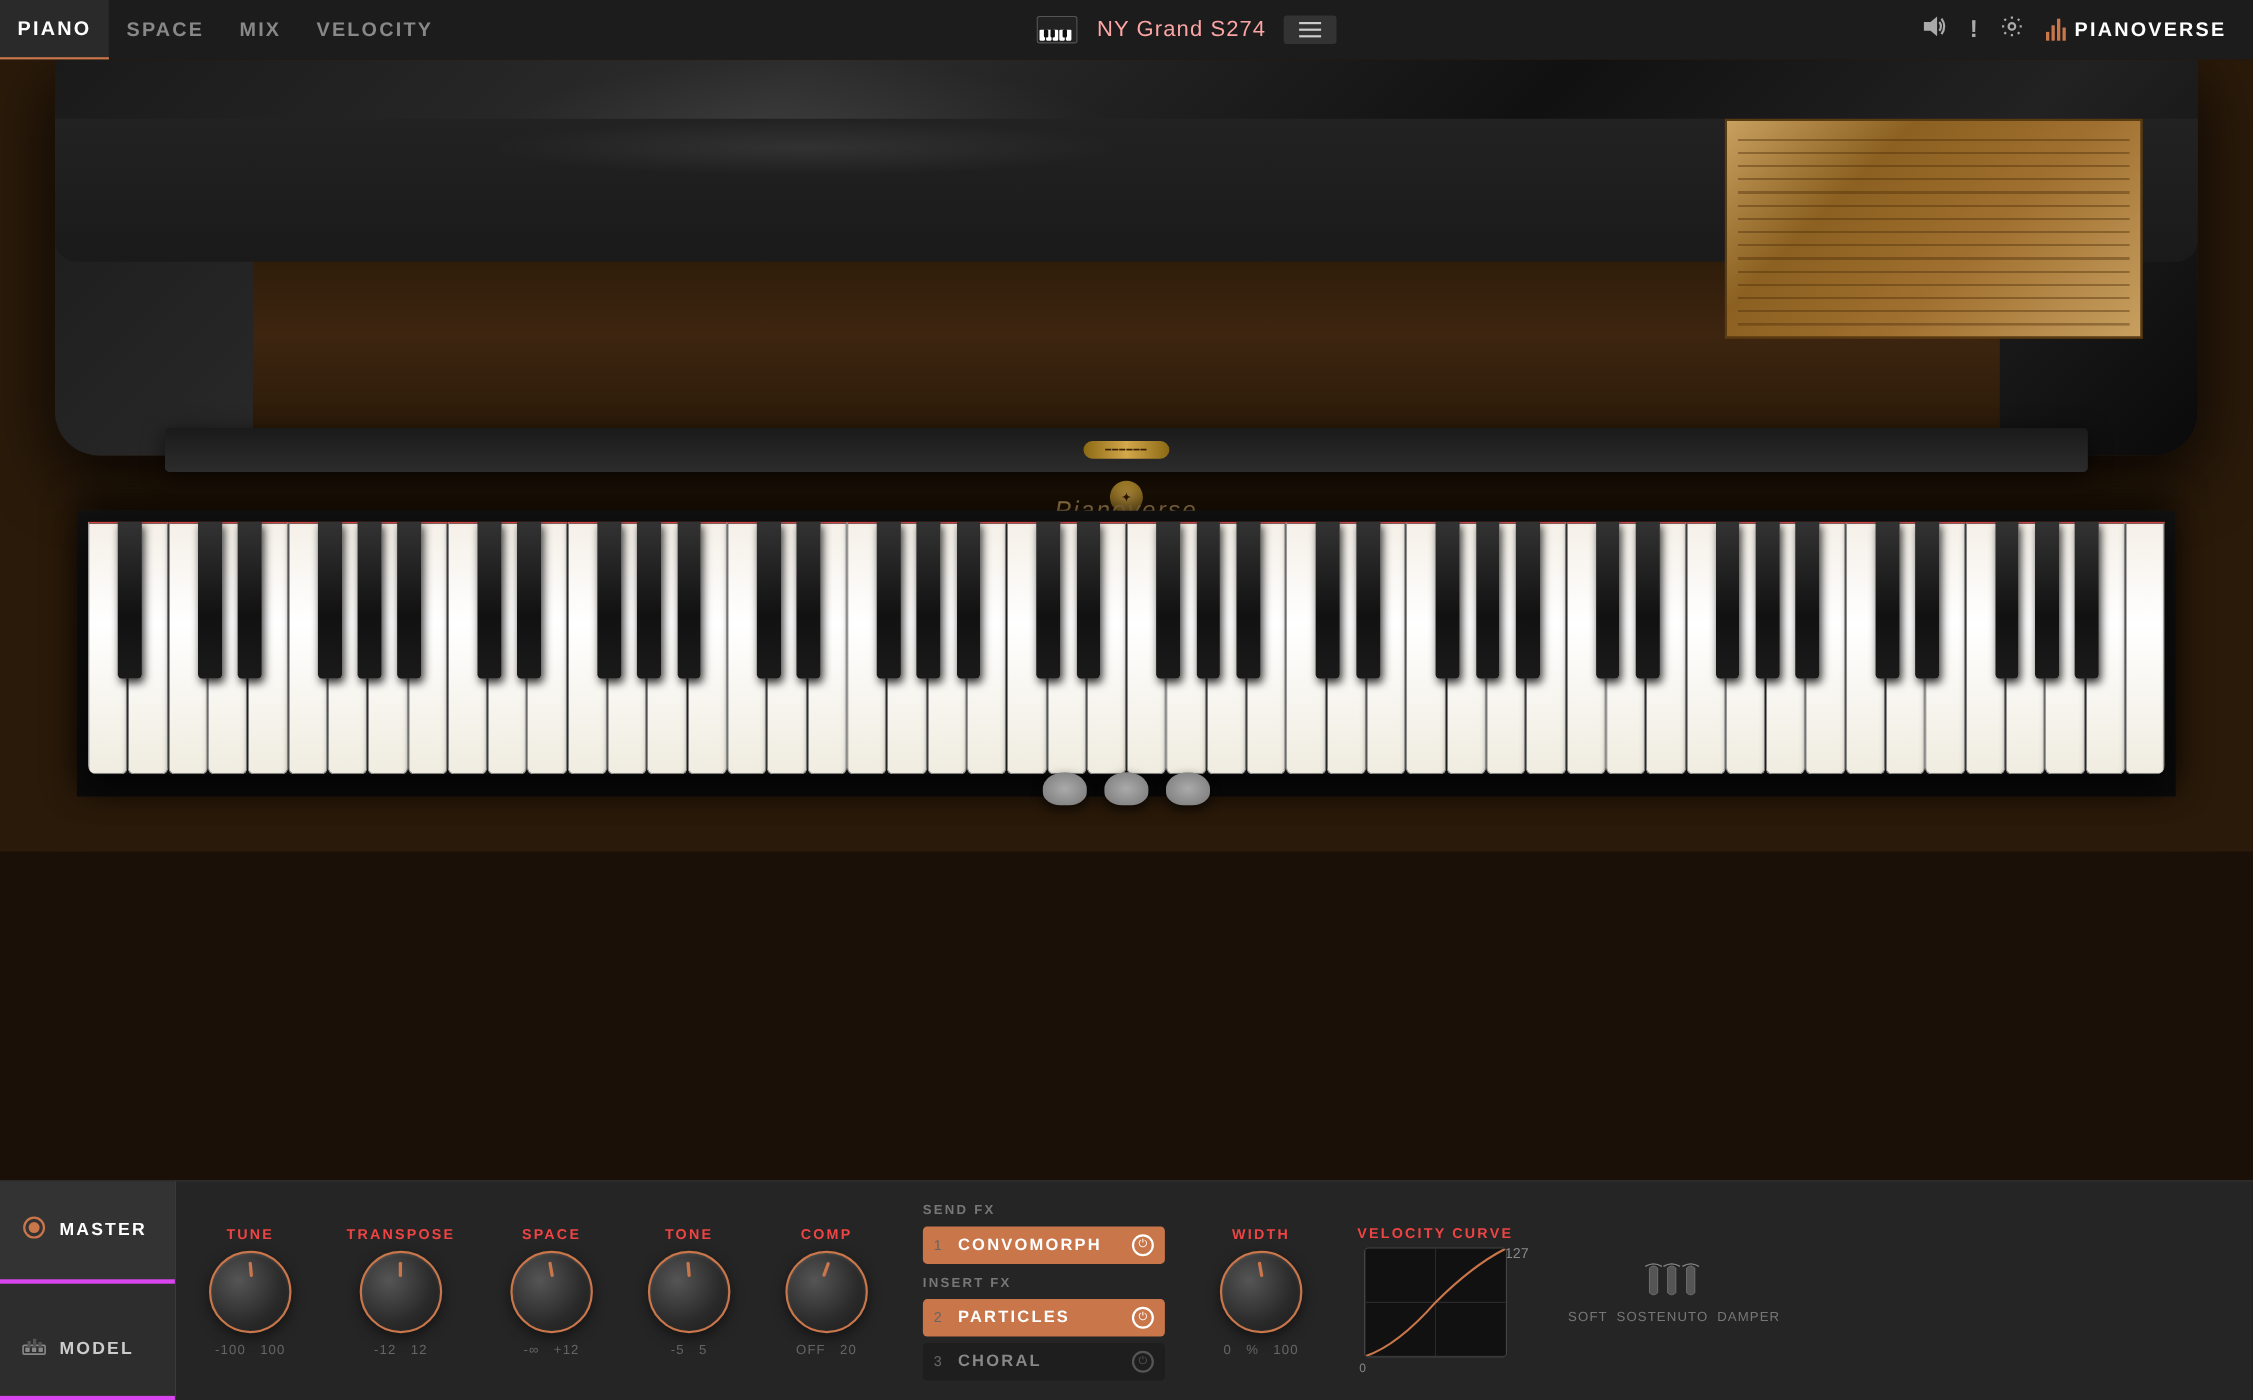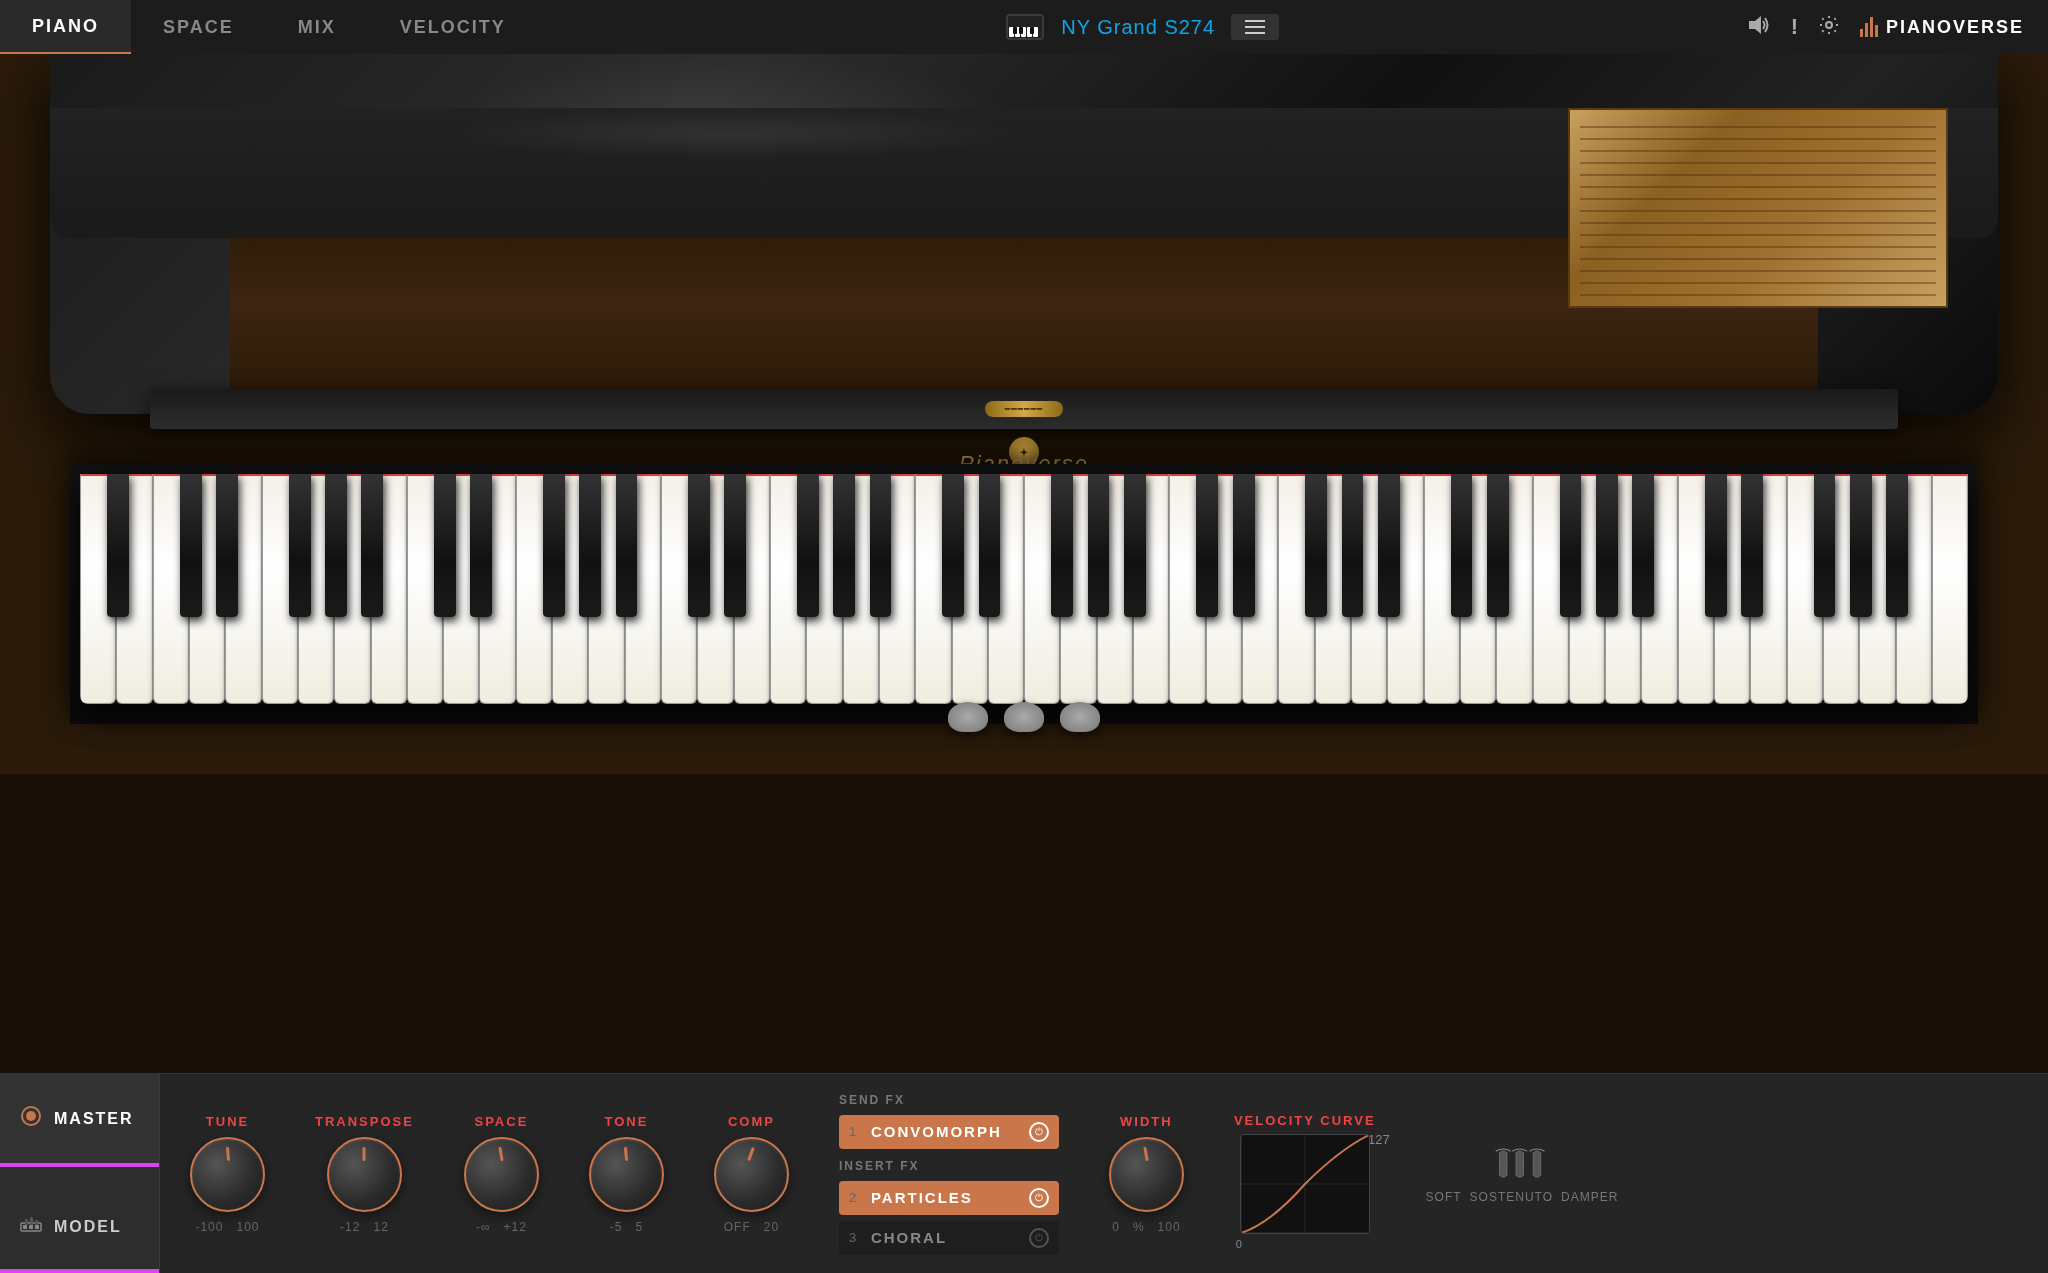--- a/index.html
+++ b/index.html
@@ -16,21 +16,21 @@
       position: absolute;
       top: 0; left: 0; right: 0;
       height: 54px;
       background: #1c1c1c;
       display: flex;
       align-items: center;
       z-index: 100;
     }
     .nav-tab {
       height: 100%;
-      padding: 0 32px;
+      padding: 0 16px;
       display: flex;
       align-items: center;
       font-size: 18px;
       font-weight: 700;
       letter-spacing: 2px;
       color: #888;
       cursor: pointer;
     }
     .nav-tab.active {
       background: #2a2a2a;
@@ -46,21 +46,21 @@
     }
     .piano-icon-small {
       width: 40px;
       height: 30px;
       display: flex;
       align-items: center;
       justify-content: center;
     }
     .preset-name {
       font-size: 20px;
-      color: #0ea5e9;
+      color: #fca5a5;
       font-weight: 500;
       letter-spacing: 1px;
     }
     .menu-btn {
       background: #333;
       border: none;
       color: #ccc;
       padding: 6px 14px;
       cursor: pointer;
       border-radius: 3px;

